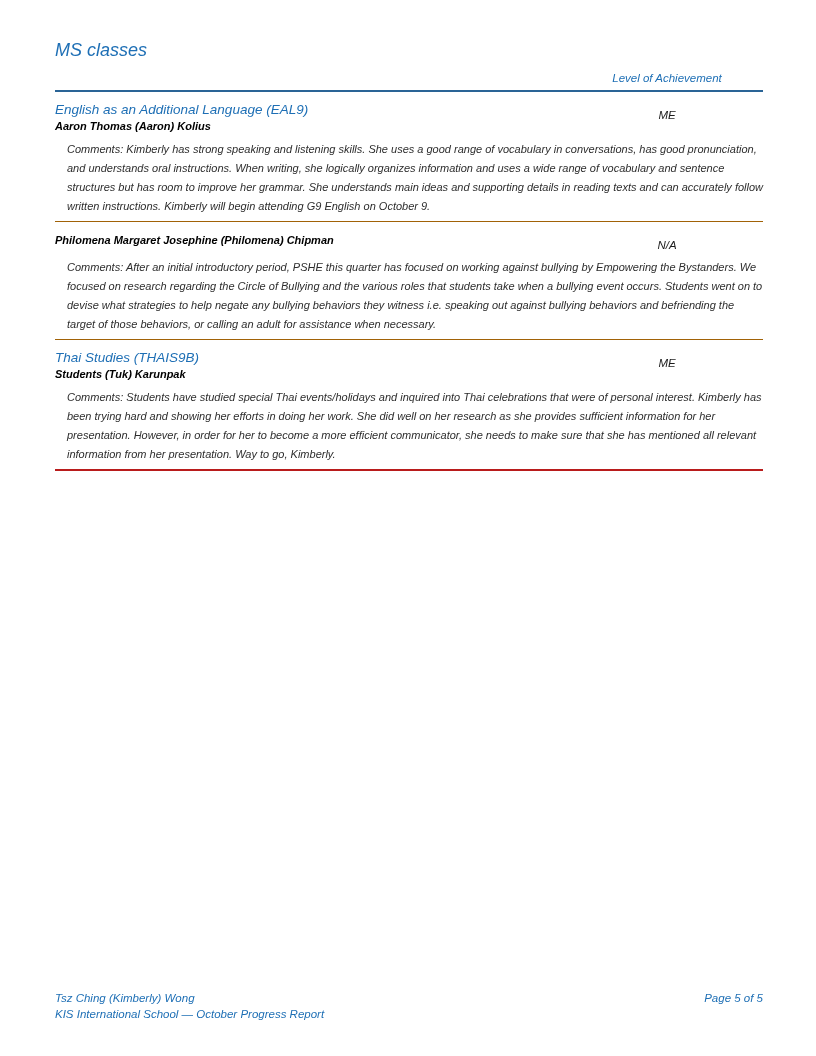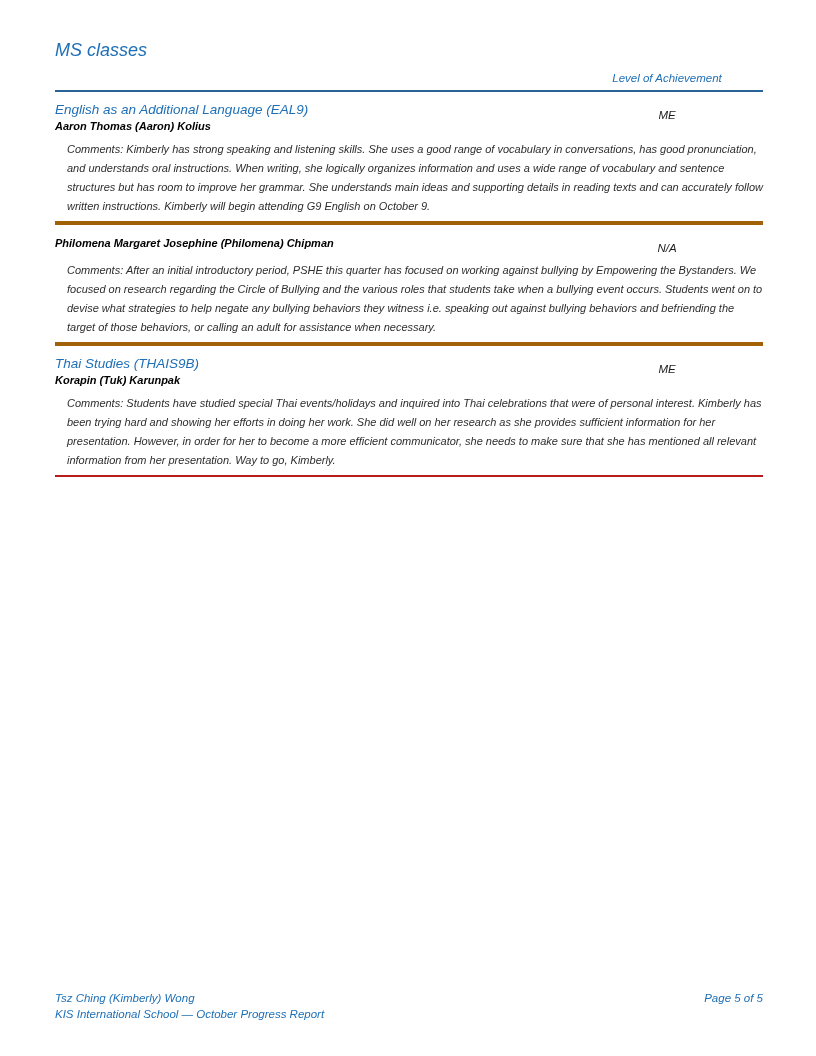--- a/index.html
+++ b/index.html
@@ -33,21 +33,21 @@
   }
   .achievement-header {
     width: 130px;
     margin-right: 31px;
     text-align: center;
     color: #1e6fb5;
     font-size: 11.5px;
     line-height: 13px;
   }
   .course-section {
-    border-bottom: 4px solid #a16207;
+    border-bottom: 1px solid #a16207;
     padding: 9px 0 5px 0;
   }
   .course-section.last {
     border-bottom: 2px solid #b91c1c;
   }
   .section-head {
     display: flex;
     align-items: flex-start;
   }
   .course-block { flex: 1; min-width: 0; }
@@ -123,21 +123,21 @@
       </div>
       <div class="achievement-value">N/A</div>
     </div>
     <p class="course-comments">Comments: After an initial introductory period, PSHE this quarter has focused on working against bullying by Empowering the Bystanders. We focused on research regarding the Circle of Bullying and the various roles that students take when a bullying event occurs. Students went on to devise what strategies to help negate any bullying behaviors they witness i.e. speaking out against bullying behaviors and befriending the target of those behaviors, or calling an adult for assistance when necessary.</p>
   </section>
 
   <section class="course-section last">
     <div class="section-head">
       <div class="course-block">
         <div class="course-title">Thai Studies (THAIS9B)</div>
-        <div class="teacher-name">Korapin (Tuk) Karunpak</div>
+        <div class="teacher-name">Students (Tuk) Karunpak</div>
       </div>
       <div class="achievement-value">ME</div>
     </div>
     <p class="course-comments">Comments: Students have studied special Thai events/holidays and inquired into Thai celebrations that were of personal interest. Kimberly has been trying hard and showing her efforts in doing her work. She did well on her research as she provides sufficient information for her presentation. However, in order for her to become a more efficient communicator, she needs to make sure that she has mentioned all relevant information from her presentation. Way to go, Kimberly.</p>
   </section>
 
   <div class="footer">
     <div class="footer-left">
       <div>Tsz Ching (Kimberly) Wong</div>
       <div>KIS International School — October Progress Report</div>

